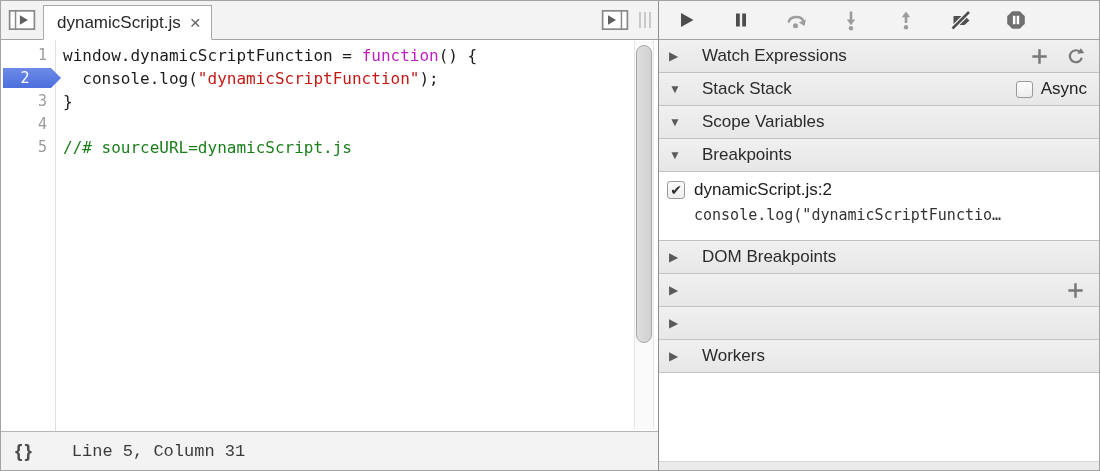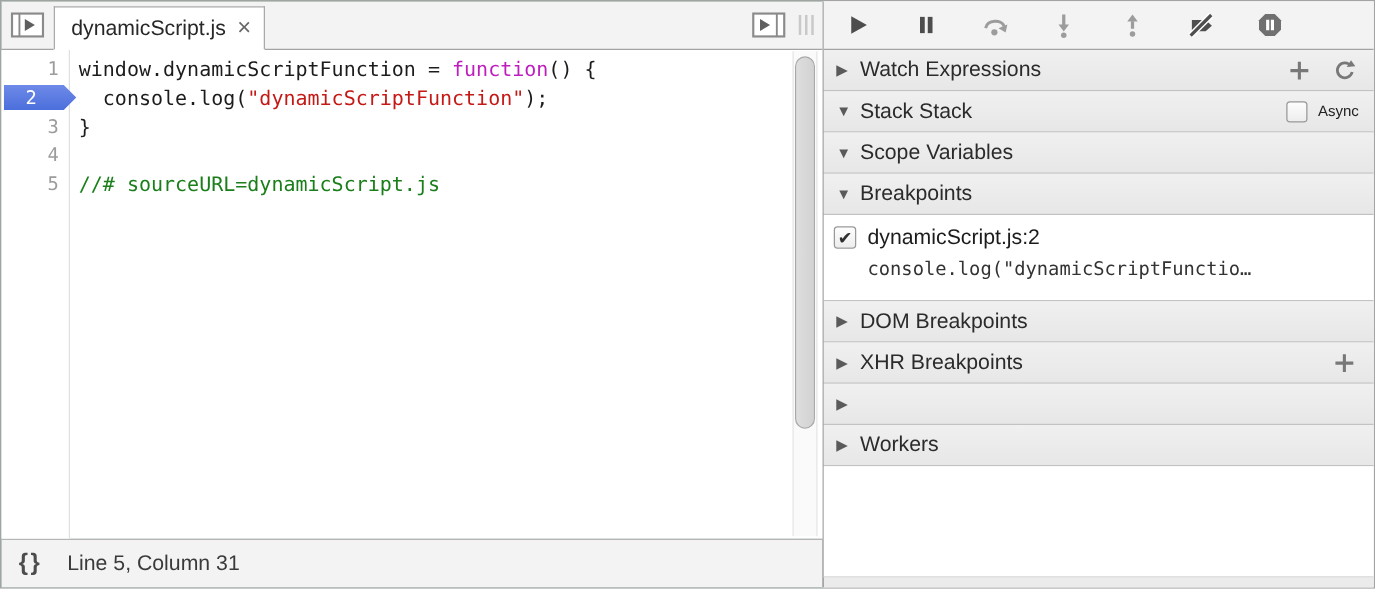--- a/index.html
+++ b/index.html
@@ -69,51 +69,51 @@
   }
 
   .statusbar {
     height:39px; flex:none; background:#f3f3f3; border-top:1px solid #b5b5b5;
     display:flex; align-items:center; font-size:17px; color:#3a3a3a;
   }
   .pretty-print {
     font-weight:bold; font-size:19px; color:#4c4c4c; padding:0 12px 0 14px;
     letter-spacing:2px; cursor:pointer;
   }
-  .caret-pos { margin-left:8px; }
+  .caret-pos { margin-left:26px;font-family:Liberation Mono, monospace; }
 
   
   .right-panel { flex:1; border-left:1px solid #8f8f8f; display:flex; flex-direction:column; background:#ebebeb; }
   .dbg-toolbar {
     height:39px; flex:none; background:#f3f3f3; border-bottom:1px solid #a3a3a3;
     display:flex; align-items:center; padding-left:16px; gap:33px;
   }
   .dbg-btn { width:22px; height:22px; flex:none; cursor:pointer; display:flex; align-items:center; justify-content:center; }
 
   .sections { display:flex; flex-direction:column; flex:1; }
   .sec {
     height:33px; flex:none; background:linear-gradient(180deg,#f0f0f0,#e7e7e7);
     border-bottom:1px solid #c2c2c2;
     display:flex; align-items:center; padding:0 12px 0 10px; cursor:pointer;
   }
   .tri { width:16px; font-size:12px; color:#5a5a5a; flex:none; }
-  .sec-label { font-size:17px; color:#2b2b2b; margin-left:3px; white-space:nowrap; }
+  .sec-label { font-size:17px; color:#2b2b2b; margin-left:17px; white-space:nowrap; }
   .spacer { flex:1; }
   .act { width:24px; height:24px; display:flex; align-items:center; justify-content:center; cursor:pointer; }
   .act + .act { margin-left:12px; }
 
   .checkbox {
     width:18px; height:18px; flex:none;
     background:linear-gradient(180deg,#fdfdfd,#ededed);
     border:1px solid #999; border-radius:3px;
     display:flex; align-items:center; justify-content:center;
     font-size:14px; color:#2e2e2e; cursor:pointer;
   }
   .async-box { margin-right:8px; width:17px; height:17px; }
-  .async-label { font-size:12px; color:#222; }
+  .async-label { font-size:17px; color:#222; }
 
   .bp-entry { background:#fff; border-bottom:1px solid #c2c2c2; height:69px; flex:none; padding:8px 8px 0 8px; cursor:pointer; }
   .bp-row1 { display:flex; align-items:center; gap:9px; }
   .bp-title { font-size:17px; color:#1c1c1c; }
   .bp-snippet {
     margin:6px 0 0 27px; font-family:"DejaVu Sans Mono", monospace;
     font-size:15px; color:#333; white-space:nowrap; overflow:hidden;
   }
   .sidebar-fill { flex:1; background:#fff; border-bottom:1px solid #d6d6d6; margin-bottom:8px; }
 </style>
@@ -268,21 +268,20 @@
         <div class="bp-snippet">console.log("dynamicScriptFunctio…</div>
       </div>
 
       <div class="sec">
         <span class="tri">▶</span>
         <span class="sec-label">DOM Breakpoints</span>
       </div>
 
       <div class="sec">
         <span class="tri">▶</span>
-        <span class="sec-label">XHR Breakpoints</span>
         <span class="spacer"></span>
         <span class="act">
           <svg width="21" height="21" viewBox="0 0 22 22">
               <path d="M11 3.5 V18.5 M3.5 11 H18.5" stroke="#787878" stroke-width="2.6"></path>
             </svg>
         </span>
       </div>
 
       <div class="sec">
         <span class="tri">▶</span>

